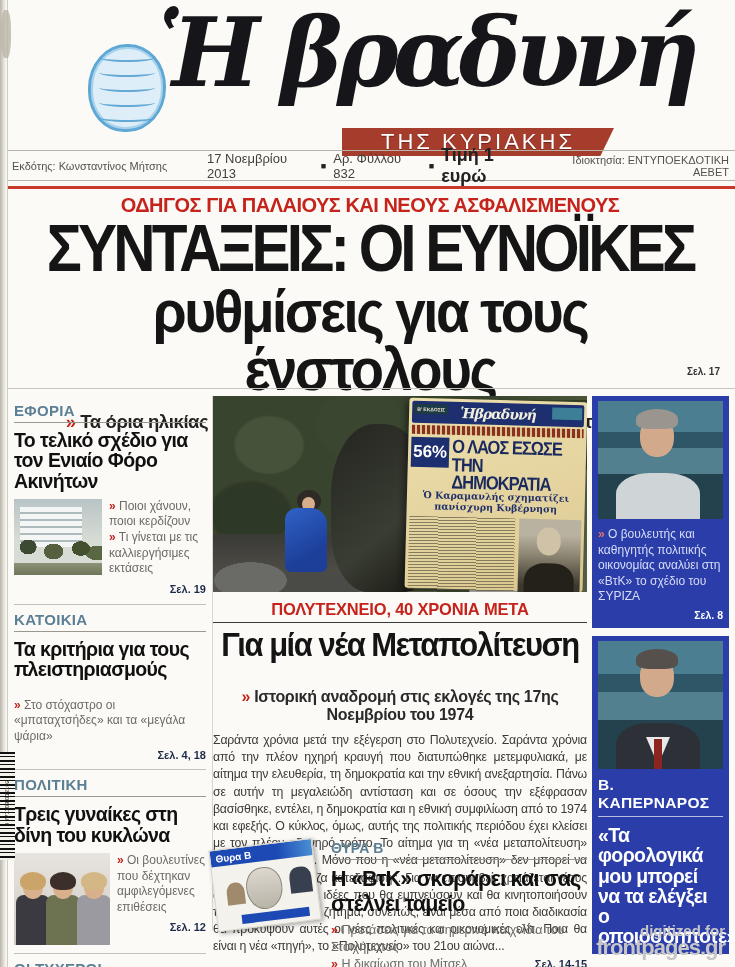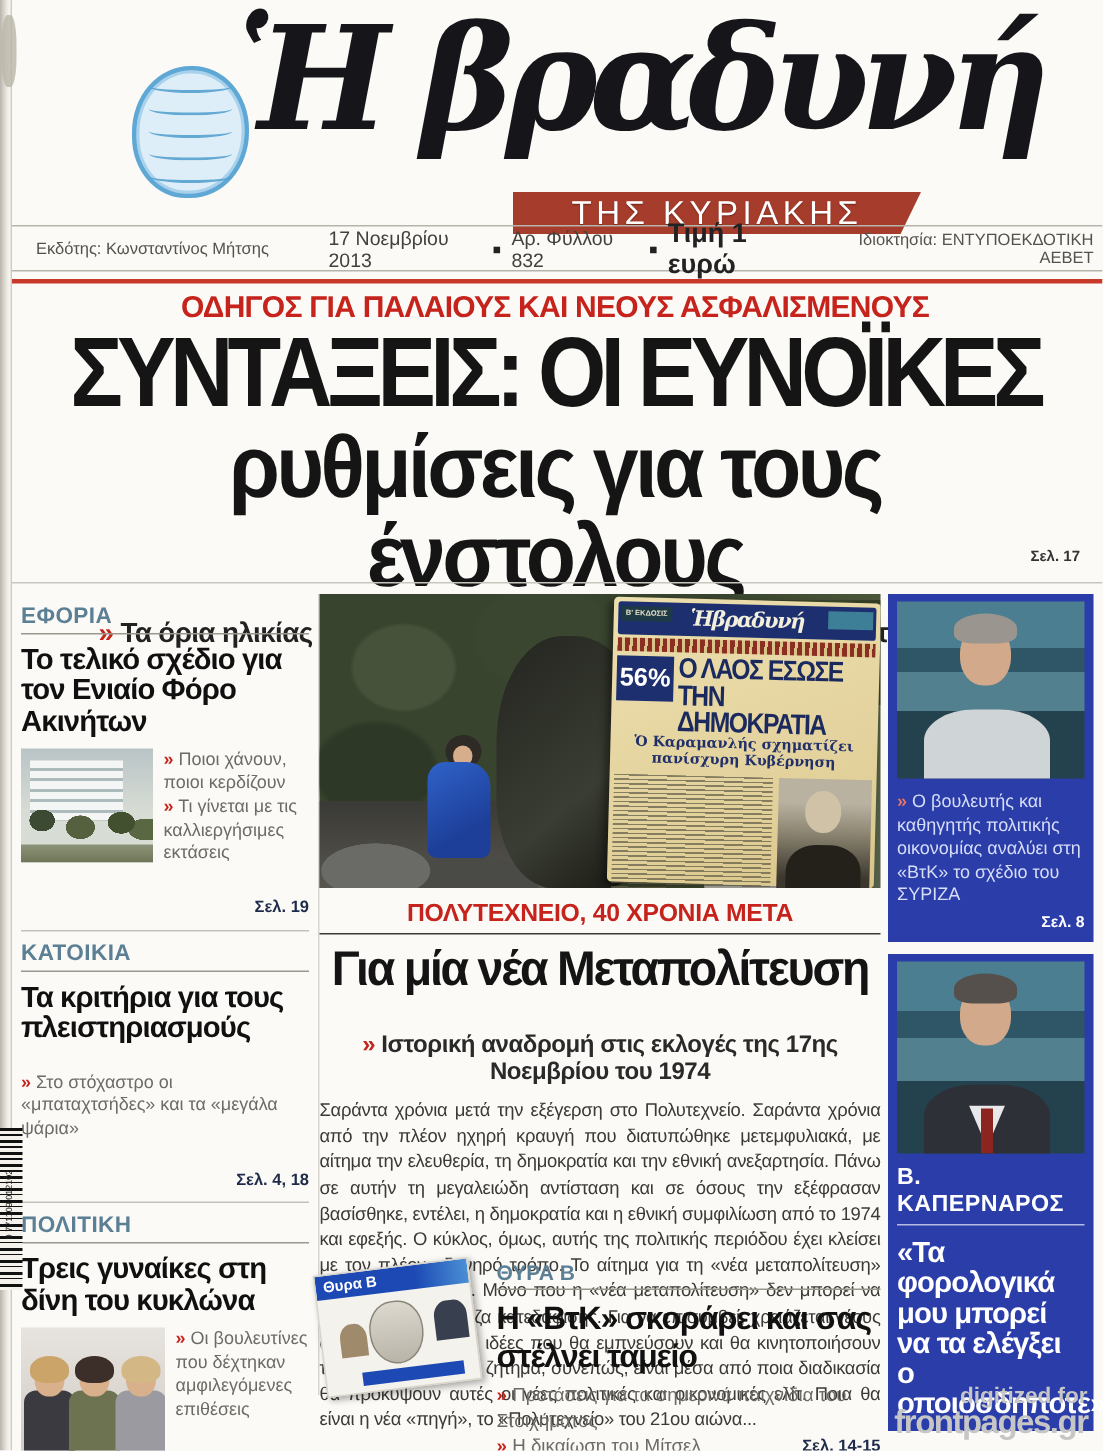--- a/index.html
+++ b/index.html
@@ -26,21 +26,21 @@
   .edition-banner{position:absolute;left:330px;top:110px;width:272px;height:28px;
     background:#a63d2c;color:#fff;font-weight:normal;font-size:22px;letter-spacing:3px;
     display:flex;align-items:center;justify-content:center;
     clip-path:polygon(0 0,100% 0,95% 100%,0 100%);
     text-shadow:0 1px 1px #6d241a;}
 
   
   .infobar{position:absolute;left:8px;top:150px;width:727px;height:29px;
     border-top:1px solid #b6b3ab;border-bottom:1px solid #b6b3ab;
     display:flex;align-items:center;color:#55524c;}
-  .infobar .publisher{font-size:11px;margin-left:16px;width:195px;}
+  .infobar .publisher{font-size:11px;margin-left:4px;width:195px;}
   .infobar .mid{flex:1;display:flex;align-items:center;justify-content:center;gap:7px;font-size:13px;color:#44413c;}
   .infobar .sq{font-size:9px;color:#222;}
   .infobar .price{font-size:18px;font-weight:bold;color:#222;}
   .infobar .owner{font-size:11px;margin-right:6px;width:190px;text-align:right;}
   .red-rule{position:absolute;left:8px;top:186px;width:727px;height:3px;background:#c9392b;}
 
   
   .lead{position:absolute;left:14px;top:194px;width:712px;text-align:center;}
   .kicker{color:#c5231b;font-weight:bold;font-size:20px;letter-spacing:-.5px;}
   .h1a{font-size:61px;font-weight:bold;letter-spacing:-4px;line-height:1.02;color:#151515;
@@ -56,21 +56,21 @@
   .leftcol{position:absolute;left:14px;top:396px;width:192px;}
   .leftcol .vline{position:absolute;right:-7px;top:0;width:1px;height:534px;background:#d9d6cf;}
   .teaser{border-bottom:1px solid #c4c1ba;padding:6px 0 8px 0;position:relative;}
   .teaser:last-child{border-bottom:none;}
   .section-label{color:#5b7f95;font-size:15px;font-weight:bold;letter-spacing:.3px;
     border-bottom:1px solid #9a978f;padding-bottom:3px;margin-bottom:7px;}
   .teaser-title{font-size:19.5px;font-weight:bold;color:#101010;line-height:1.04;letter-spacing:-.6px;}
   .teaser-row{display:flex;gap:7px;margin-top:8px;}
   .teaser-bullets{font-size:12px;color:#6e6b66;line-height:1.3;margin-top:18px;}
   .teaser-row .teaser-bullets{margin-top:0;flex:1;}
-  .page-ref{text-align:right;font-size:11px;font-weight:bold;color:#1d2a4a;margin-top:21px;}
+  .page-ref{text-align:right;font-size:11px;font-weight:bold;color:#1d2a4a;margin-top:5px;}
 
   .img-building{width:88px;height:76px;position:relative;overflow:hidden;flex:none;background:linear-gradient(#b9c4c6,#d7dcd4 55%);}
   .img-building .bld{position:absolute;left:6px;top:8px;width:62px;height:40px;background:
     repeating-linear-gradient(180deg,#f4f6f5 0 5px,#aebbbd 5px 7px);}
   .img-building .trees{position:absolute;left:0;bottom:10px;width:100%;height:30px;background:
     radial-gradient(14px 12px at 16% 40%,#3c4a33 60%,transparent 61%),
     radial-gradient(16px 13px at 45% 55%,#55603f 60%,transparent 61%),
     radial-gradient(15px 12px at 76% 45%,#42502f 60%,transparent 61%),
     radial-gradient(20px 12px at 95% 60%,#5a6743 60%,transparent 61%);}
   .img-building .grass{position:absolute;left:0;bottom:0;width:100%;height:12px;background:linear-gradient(#8d9378,#6f7558);}

